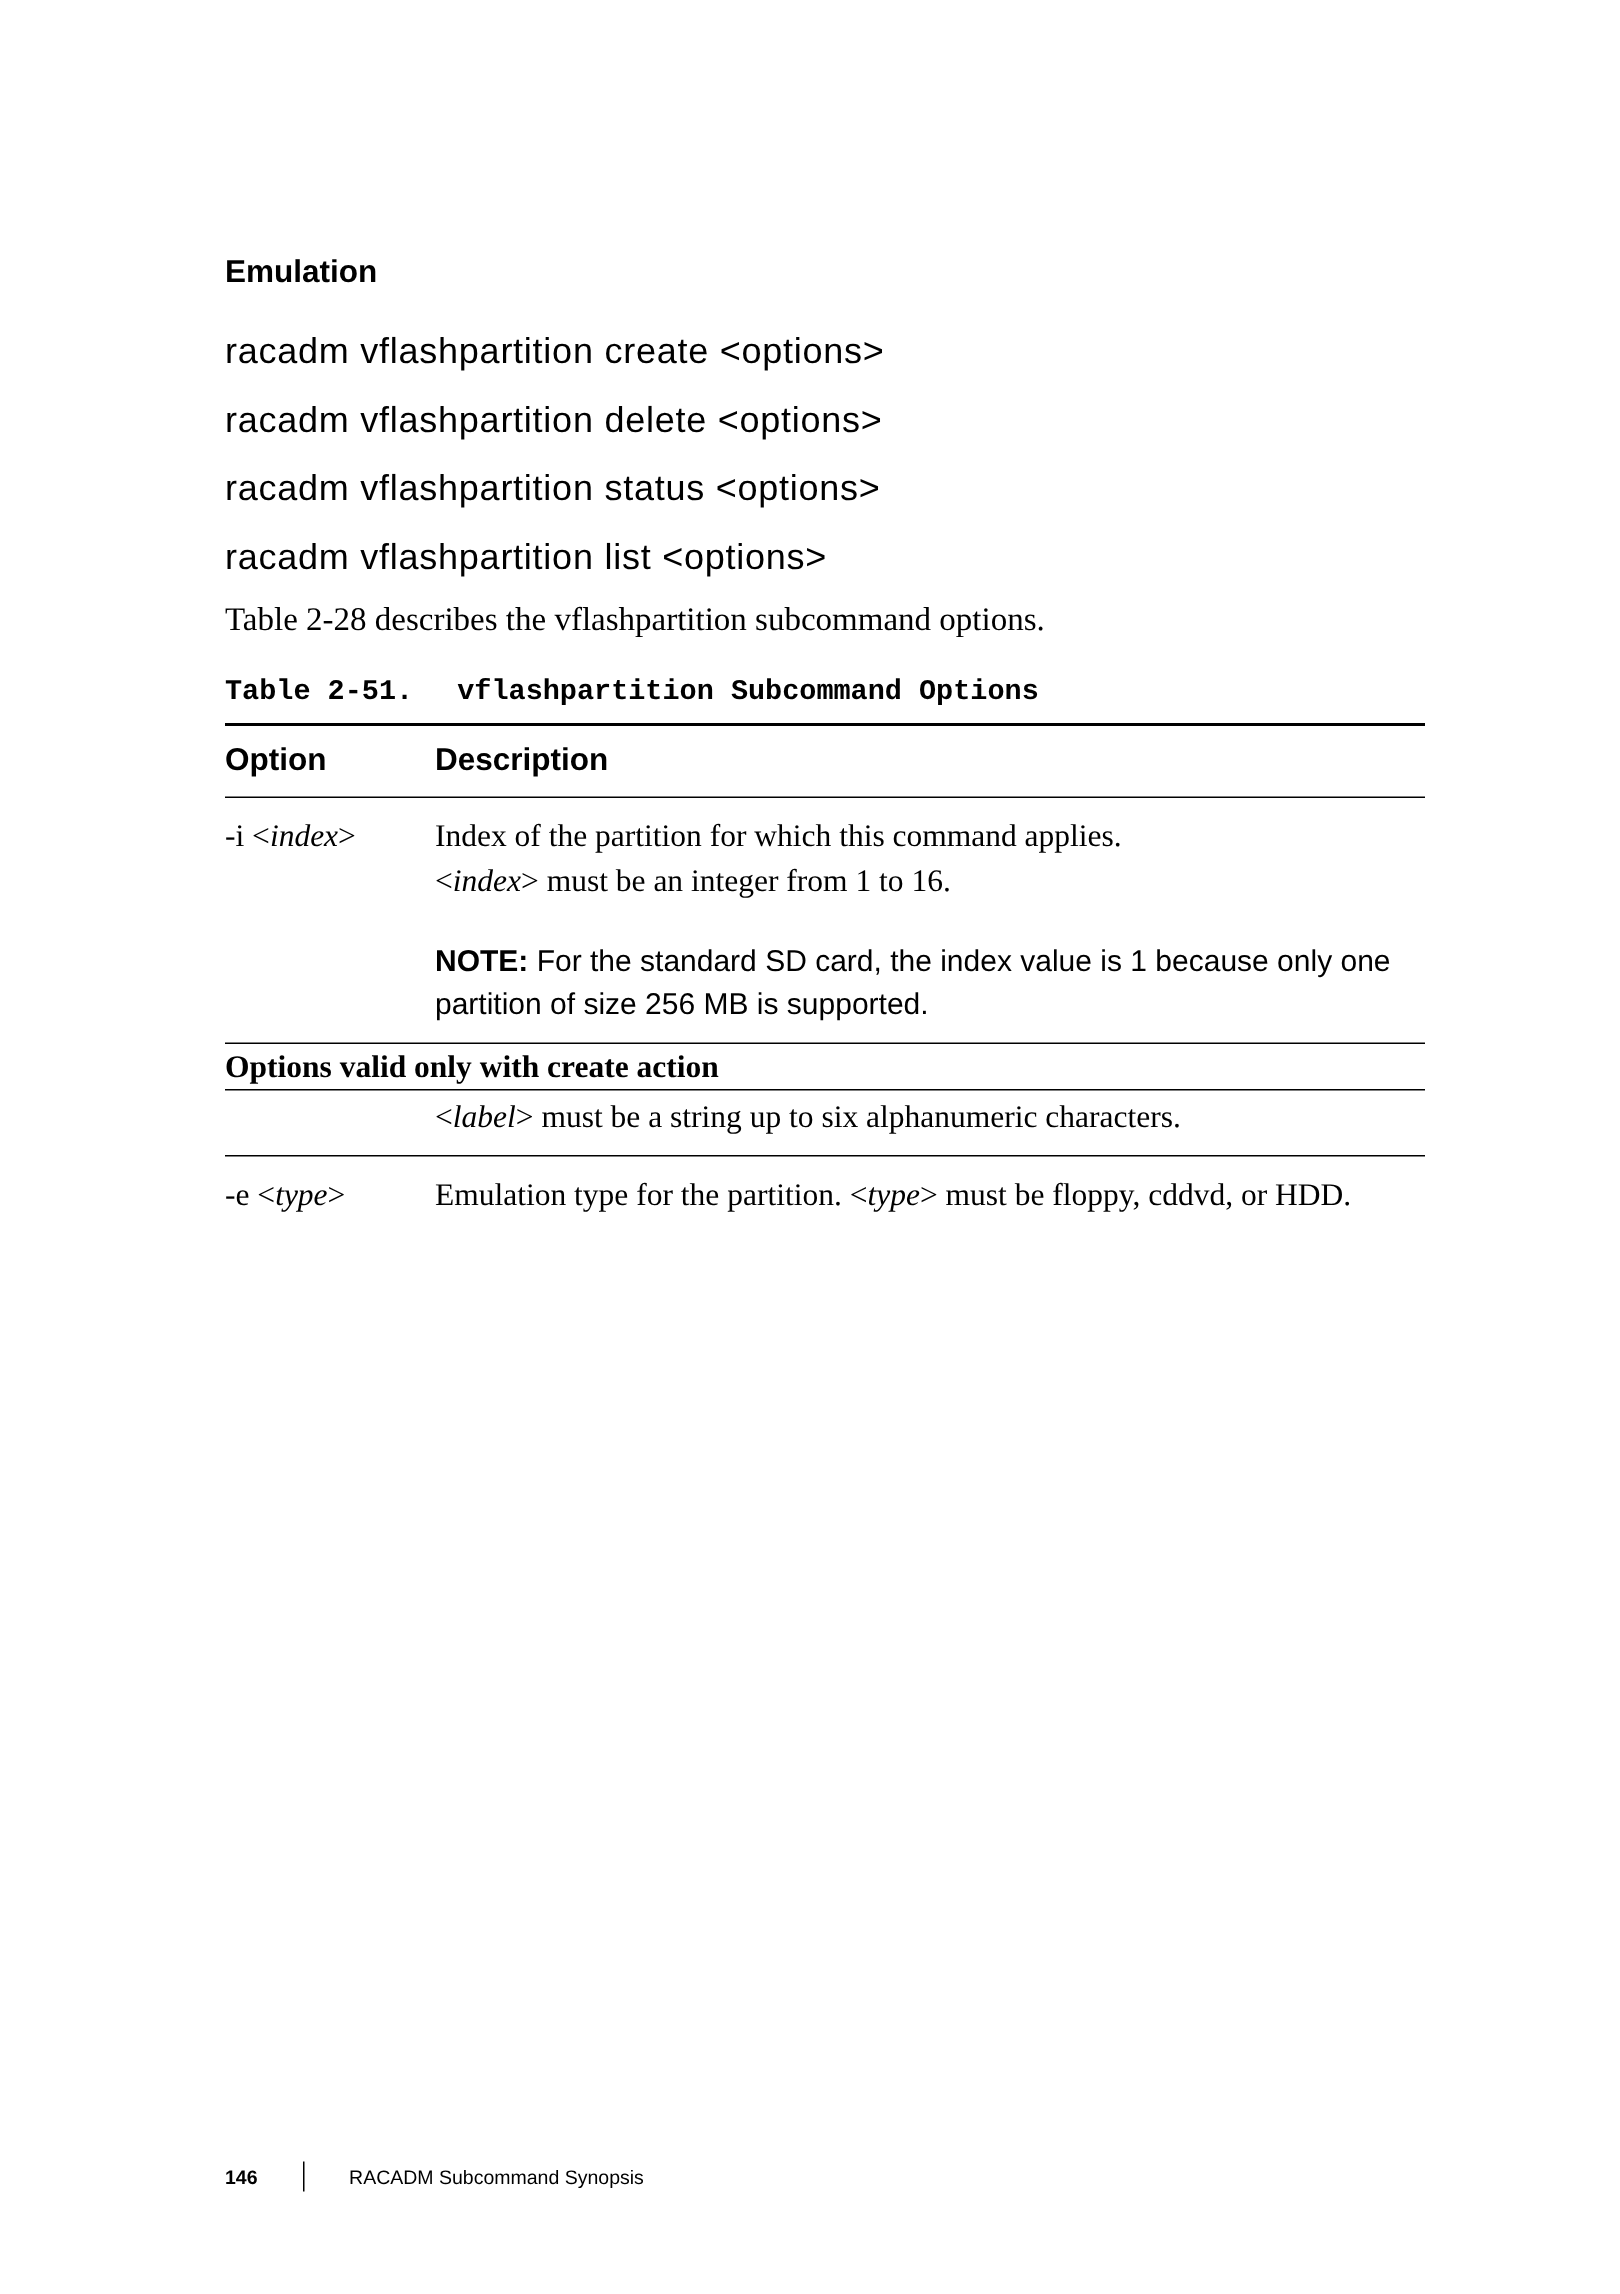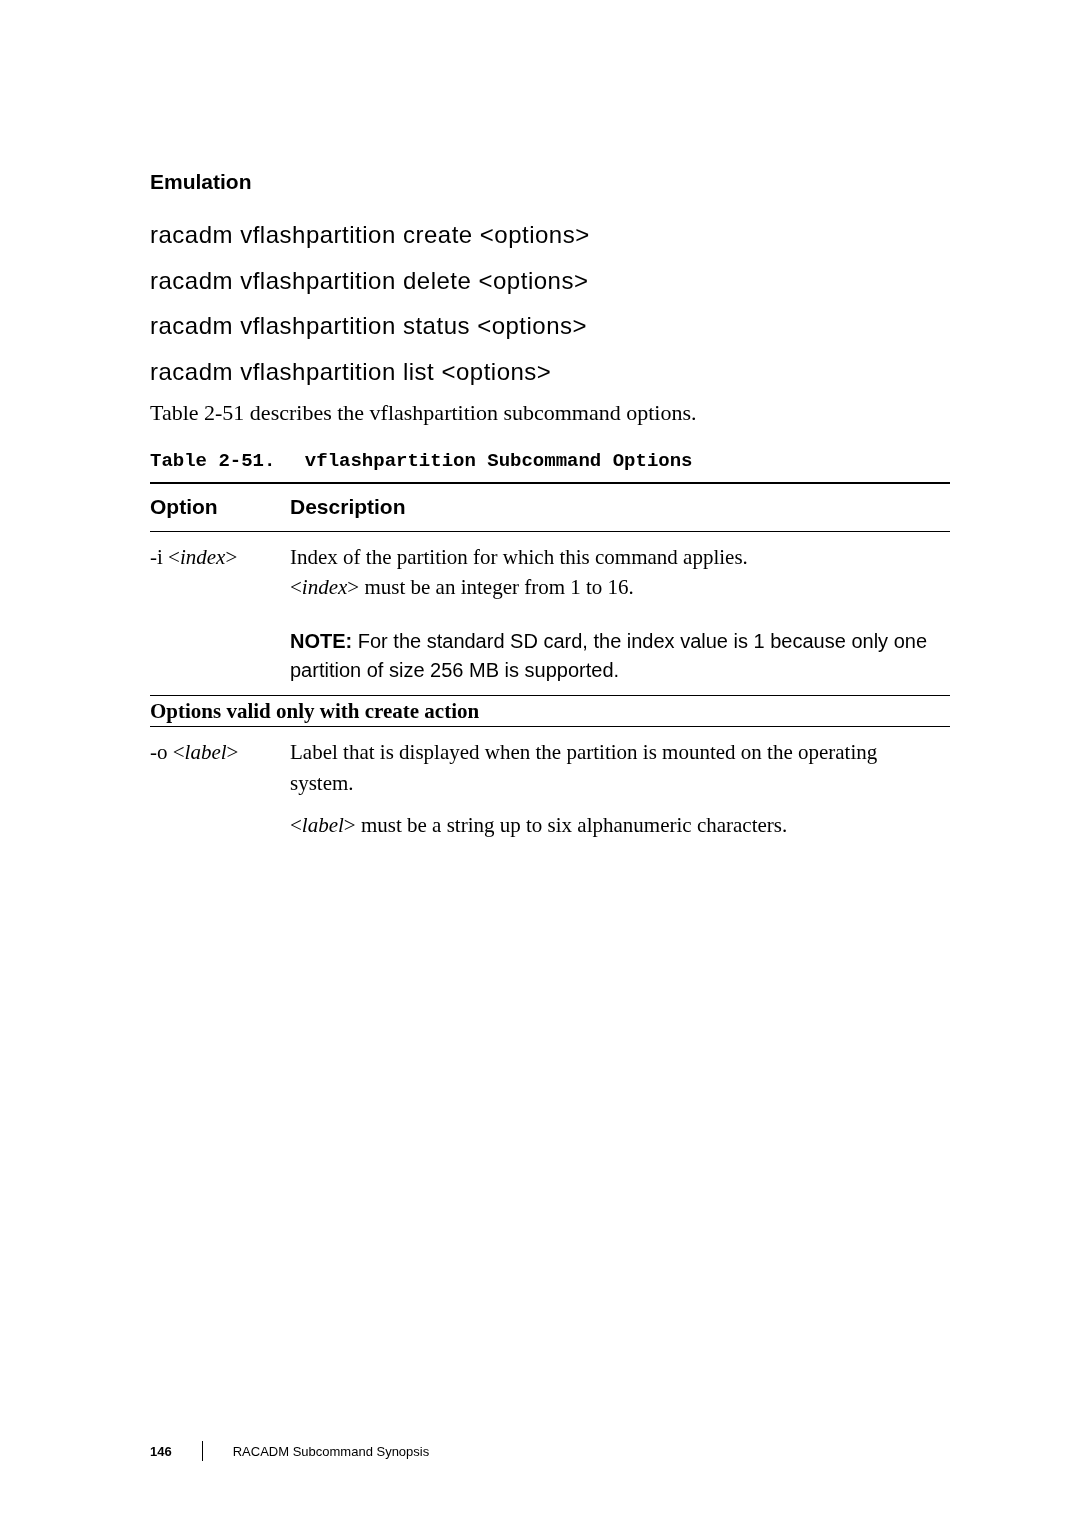--- a/index.html
+++ b/index.html
@@ -112,21 +112,21 @@
 </head>
 <body>
 
 <div class="synopsis-heading">Emulation</div>
 
 <div class="code-line">racadm vflashpartition create &lt;options&gt;</div>
 <div class="code-line">racadm vflashpartition delete &lt;options&gt;</div>
 <div class="code-line">racadm vflashpartition status &lt;options&gt;</div>
 <div class="code-line">racadm vflashpartition list &lt;options&gt;</div>
 
-<div class="body-text">Table 2-51 describes the vflashpartition subcommand options.</div>
+<div class="body-text">Table 2-28 describes the vflashpartition subcommand options.</div>
 
 <div class="table-title">
   <span class="table-num">Table 2-51.</span>
   <span>vflashpartition Subcommand Options</span>
 </div>
 
 <table class="opt-table">
   <thead>
     <tr>
       <th class="col-option">Option</th>
@@ -145,32 +145,32 @@
     </tr>
     <tr class="note-row">
       <td></td>
       <td>
         <span class="note-label">NOTE: </span><span>For the standard SD card, the index value is 1 because only one partition of size 256 MB is supported.</span>
       </td>
     </tr>
     <tr class="section-row">
       <td colspan="2">Options valid only with create action</td>
     </tr>
-    <tr>
-      <td class="col-option">
-        <span>-o &lt;</span><span class="italic">label</span><span>&gt;</span>
-      </td>
-      <td>
-        <span>Label that is displayed when the partition is mounted on the operating system.</span>
-      </td>
-    </tr>
     <tr class="no-top">
       <td></td>
       <td>
         <span>&lt;</span><span class="italic">label</span><span>&gt; must be a string up to six alphanumeric characters.</span>
+      </td>
+    </tr>
+    <tr class="rule">
+      <td class="col-option">
+        <span>-e &lt;</span><span class="italic">type</span><span>&gt;</span>
+      </td>
+      <td>
+        <span>Emulation type for the partition. &lt;</span><span class="italic">type</span><span>&gt; must be floppy, cddvd, or HDD.</span>
       </td>
     </tr>
   </tbody>
 </table>
 
 <div class="footer">
   <span class="page-num">146</span>
   <span class="divider"></span>
   <span>RACADM Subcommand Synopsis</span>
 </div>

